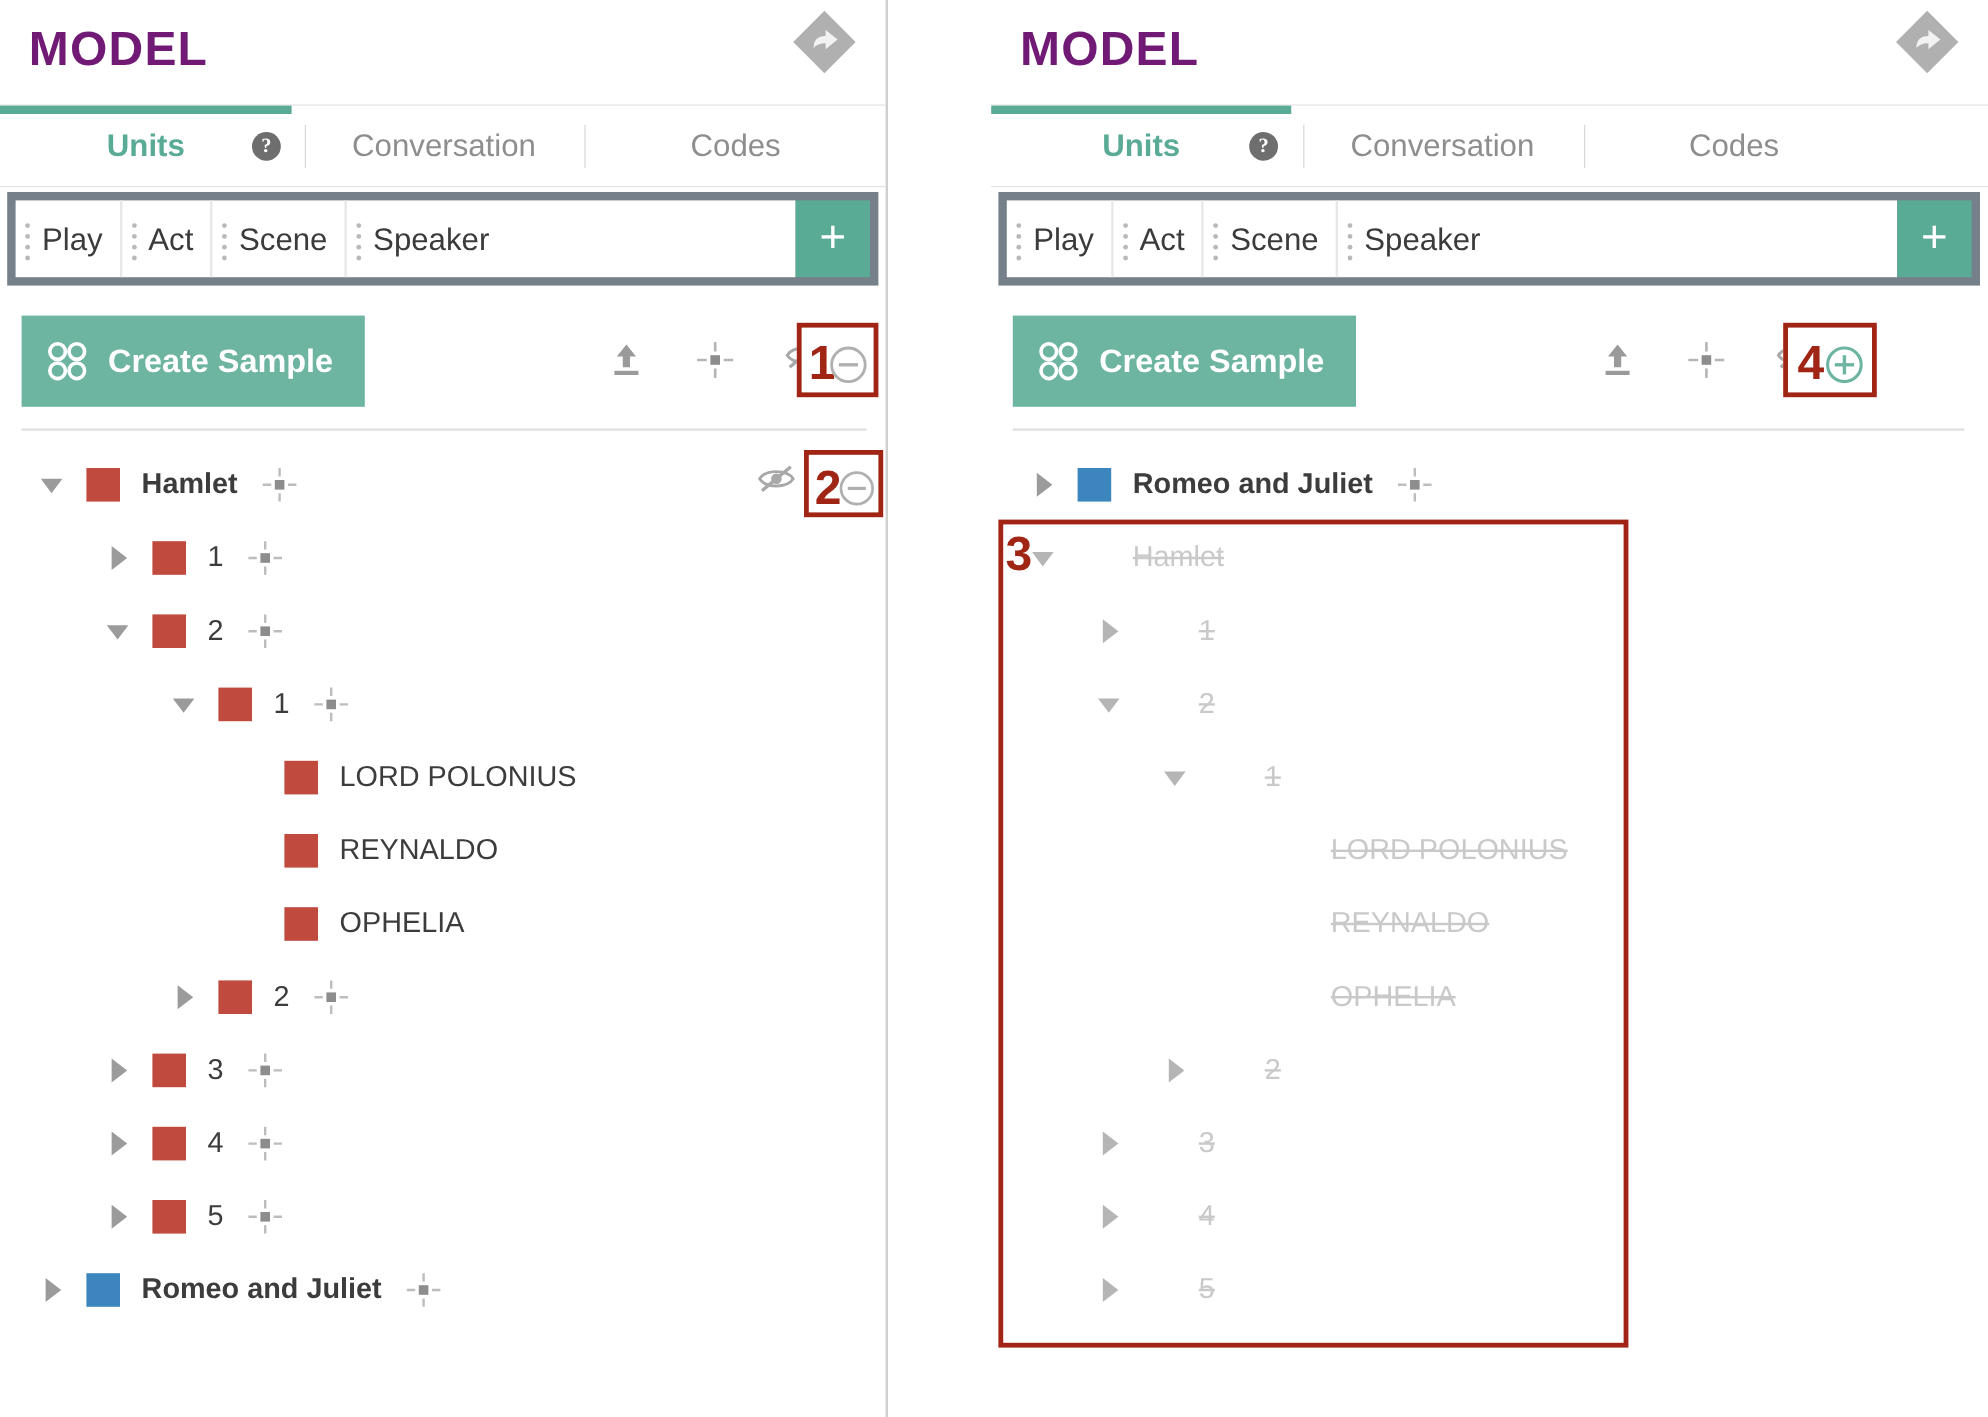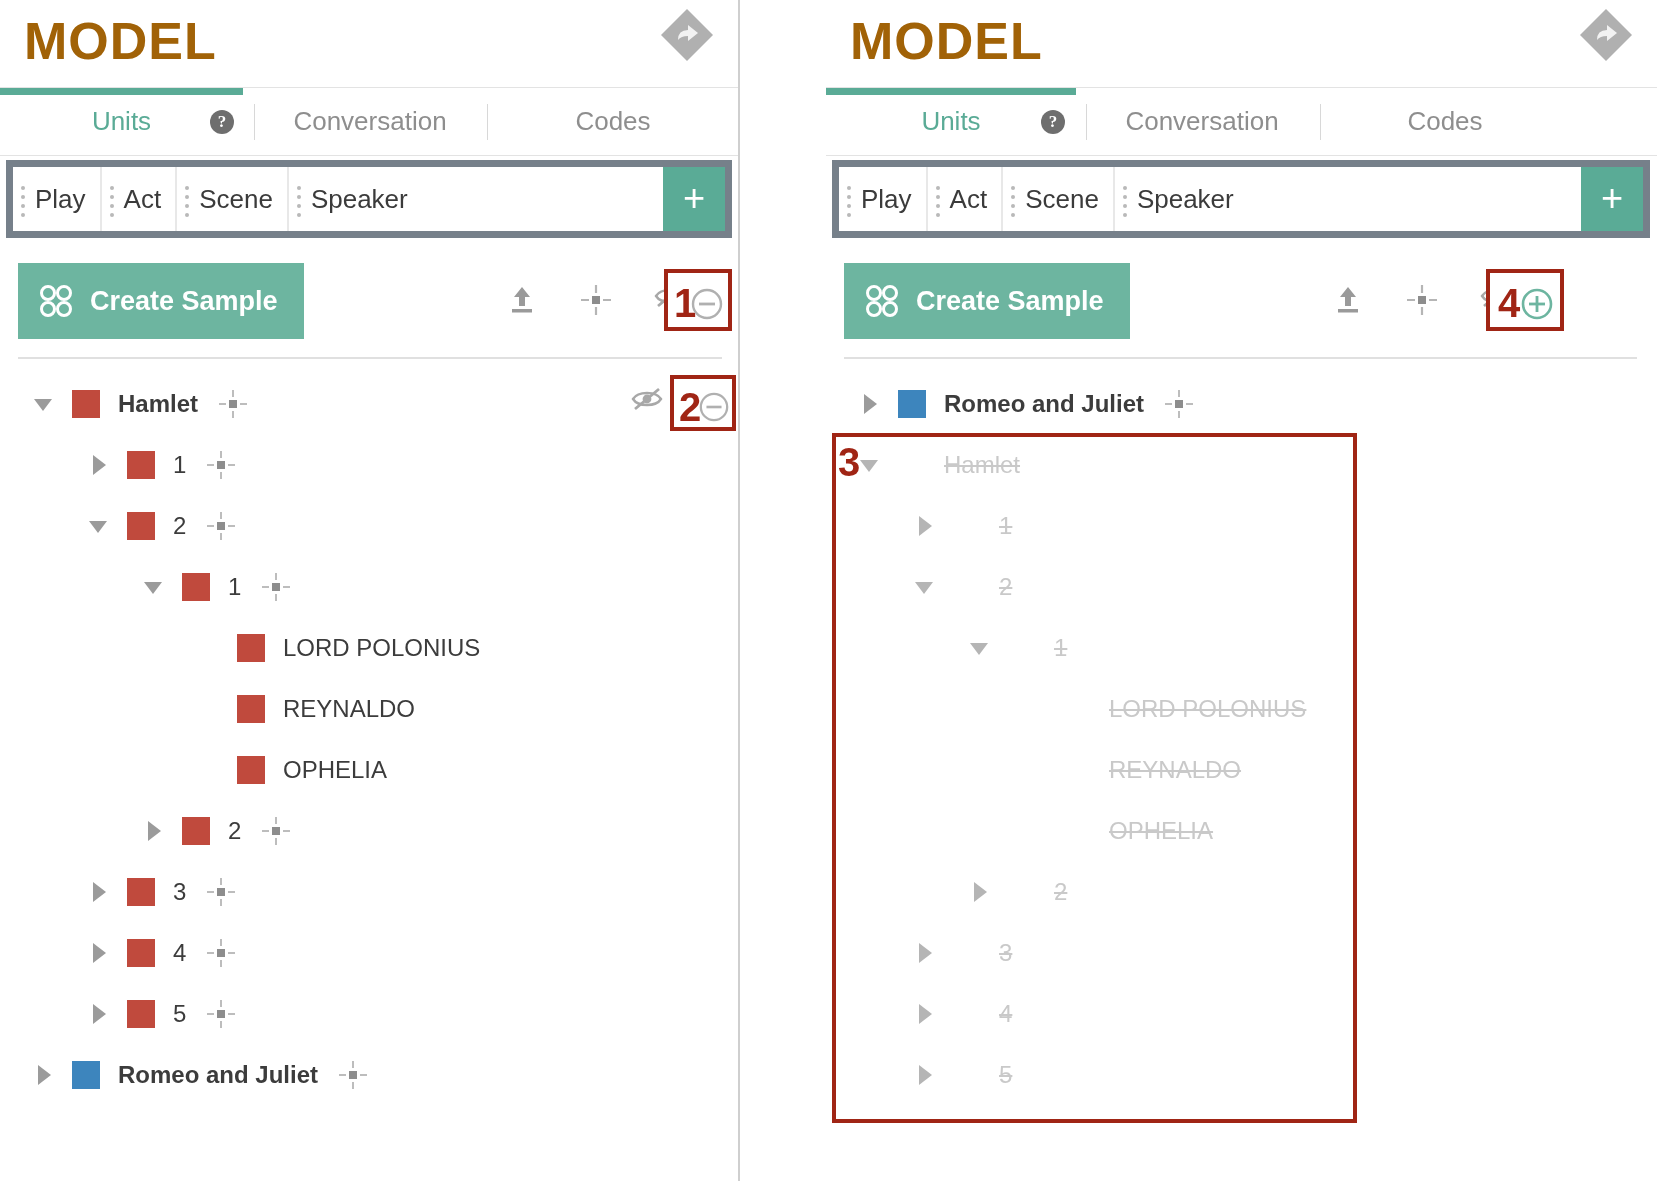--- a/index.html
+++ b/index.html
@@ -14,33 +14,33 @@
 
   
   .panel{position:absolute;top:0;height:1181px;background:#fff;box-sizing:border-box;}
   .panel-left{left:0;width:740px;border-right:2px solid #cfcfcf;}
   .panel-right{left:826px;width:831px;}
 
   
   .header{position:relative;height:88px;border-bottom:1px solid #e3e3e3;box-sizing:border-box;}
   .header-title{
     position:absolute;left:24px;top:16px;
-    font-size:52px;font-weight:bold;letter-spacing:1px;
-    color:#a16207;line-height:50px;
+    font-size:40px;font-weight:bold;letter-spacing:1px;
+    color:#701a75;line-height:50px;
   }
   .header-badge{position:absolute;right:22px;top:6px;width:58px;height:58px;}
   .header-badge svg{display:block;}
 
   
   .tabs{position:relative;height:68px;border-bottom:1px solid #e3e3e3;box-sizing:border-box;}
   .tab{
     position:absolute;top:0;height:67px;line-height:67px;
     font-size:26px;color:#8e8e8e;text-align:center;white-space:nowrap;
   }
-  .tab.active{color:#5aab96;font-weight:normal;}
+  .tab.active{color:#5aab96;font-weight:bold;}
   .tab-underline{position:absolute;top:0;height:7px;background:#5aab96;}
   .tab-sep{position:absolute;top:16px;width:1px;height:36px;background:#d8d8d8;}
   .help-icon{
     position:absolute;top:22px;width:24px;height:24px;border-radius:50%;
     background:#6e6e6e;color:#fff;font-size:17px;font-weight:bold;
     line-height:24px;text-align:center;font-family:"Liberation Serif",serif;
   }
 
   
   .chipbar{

